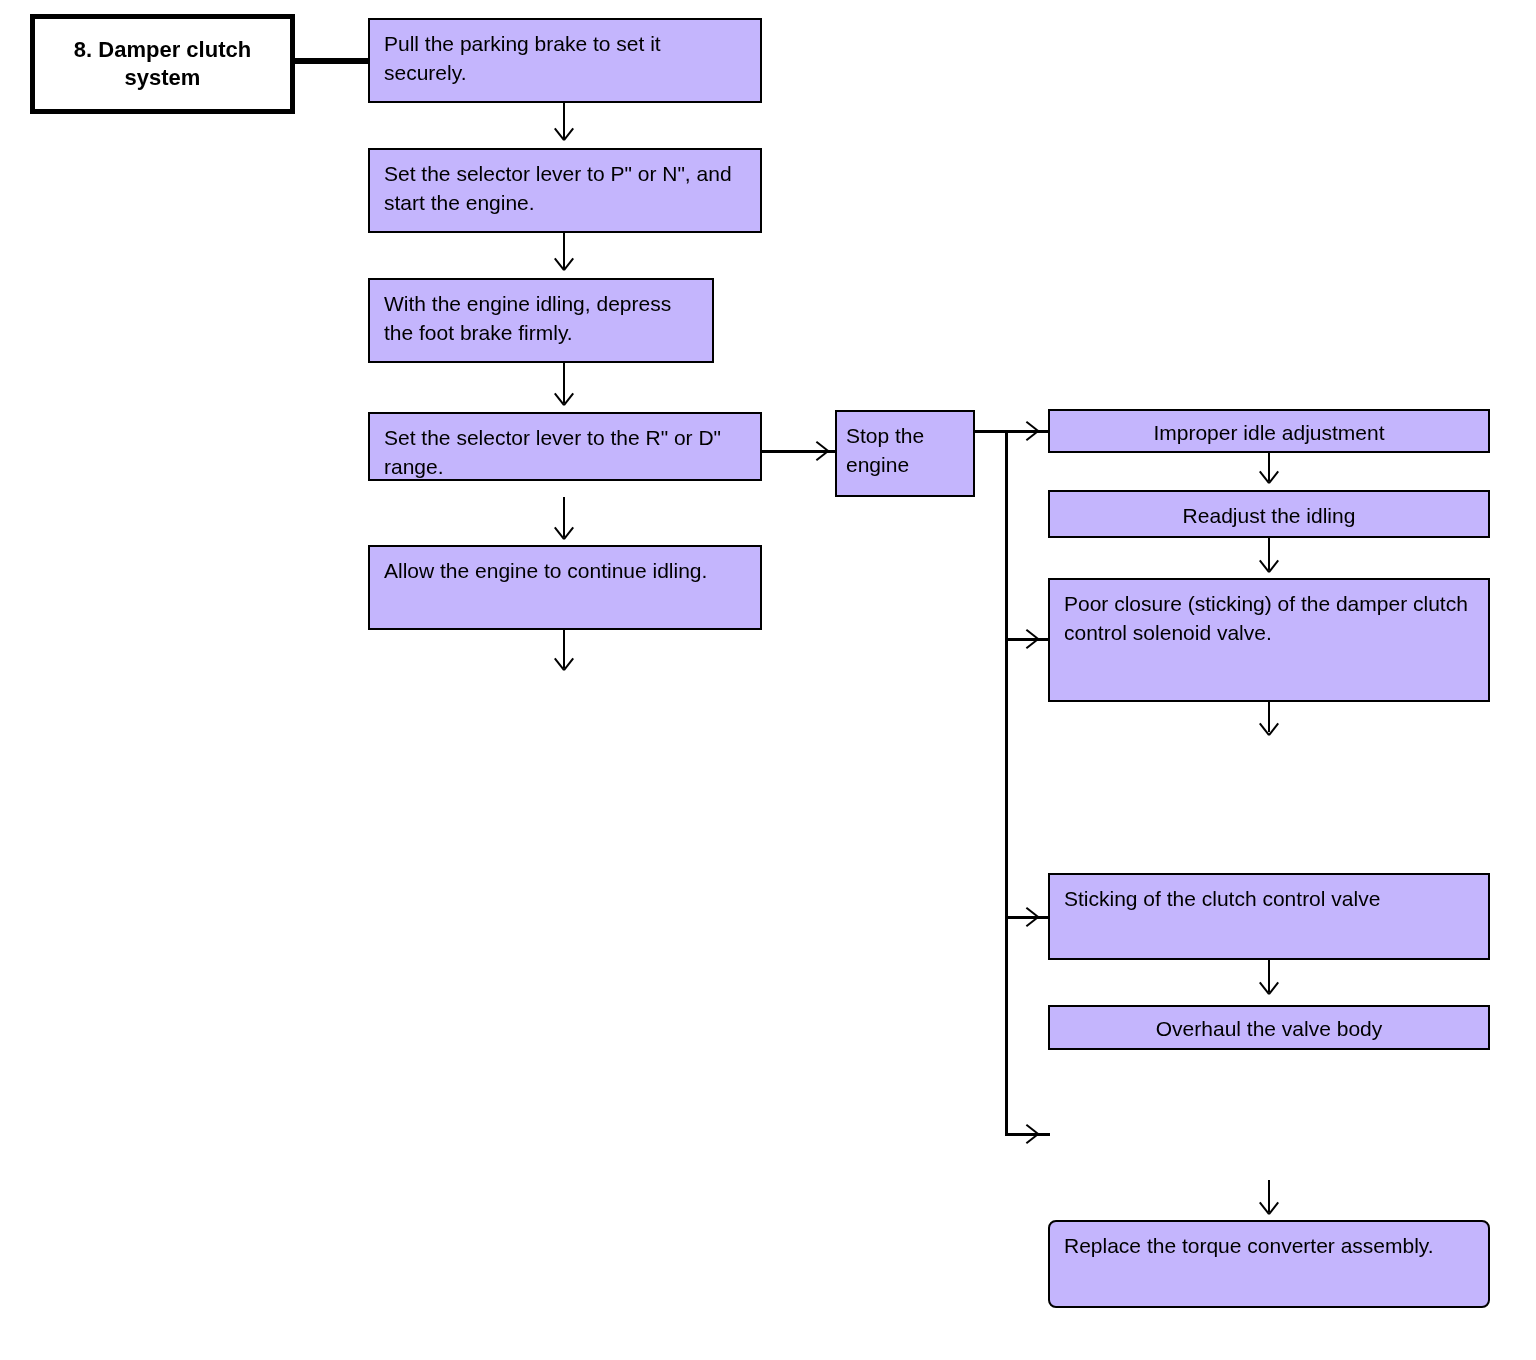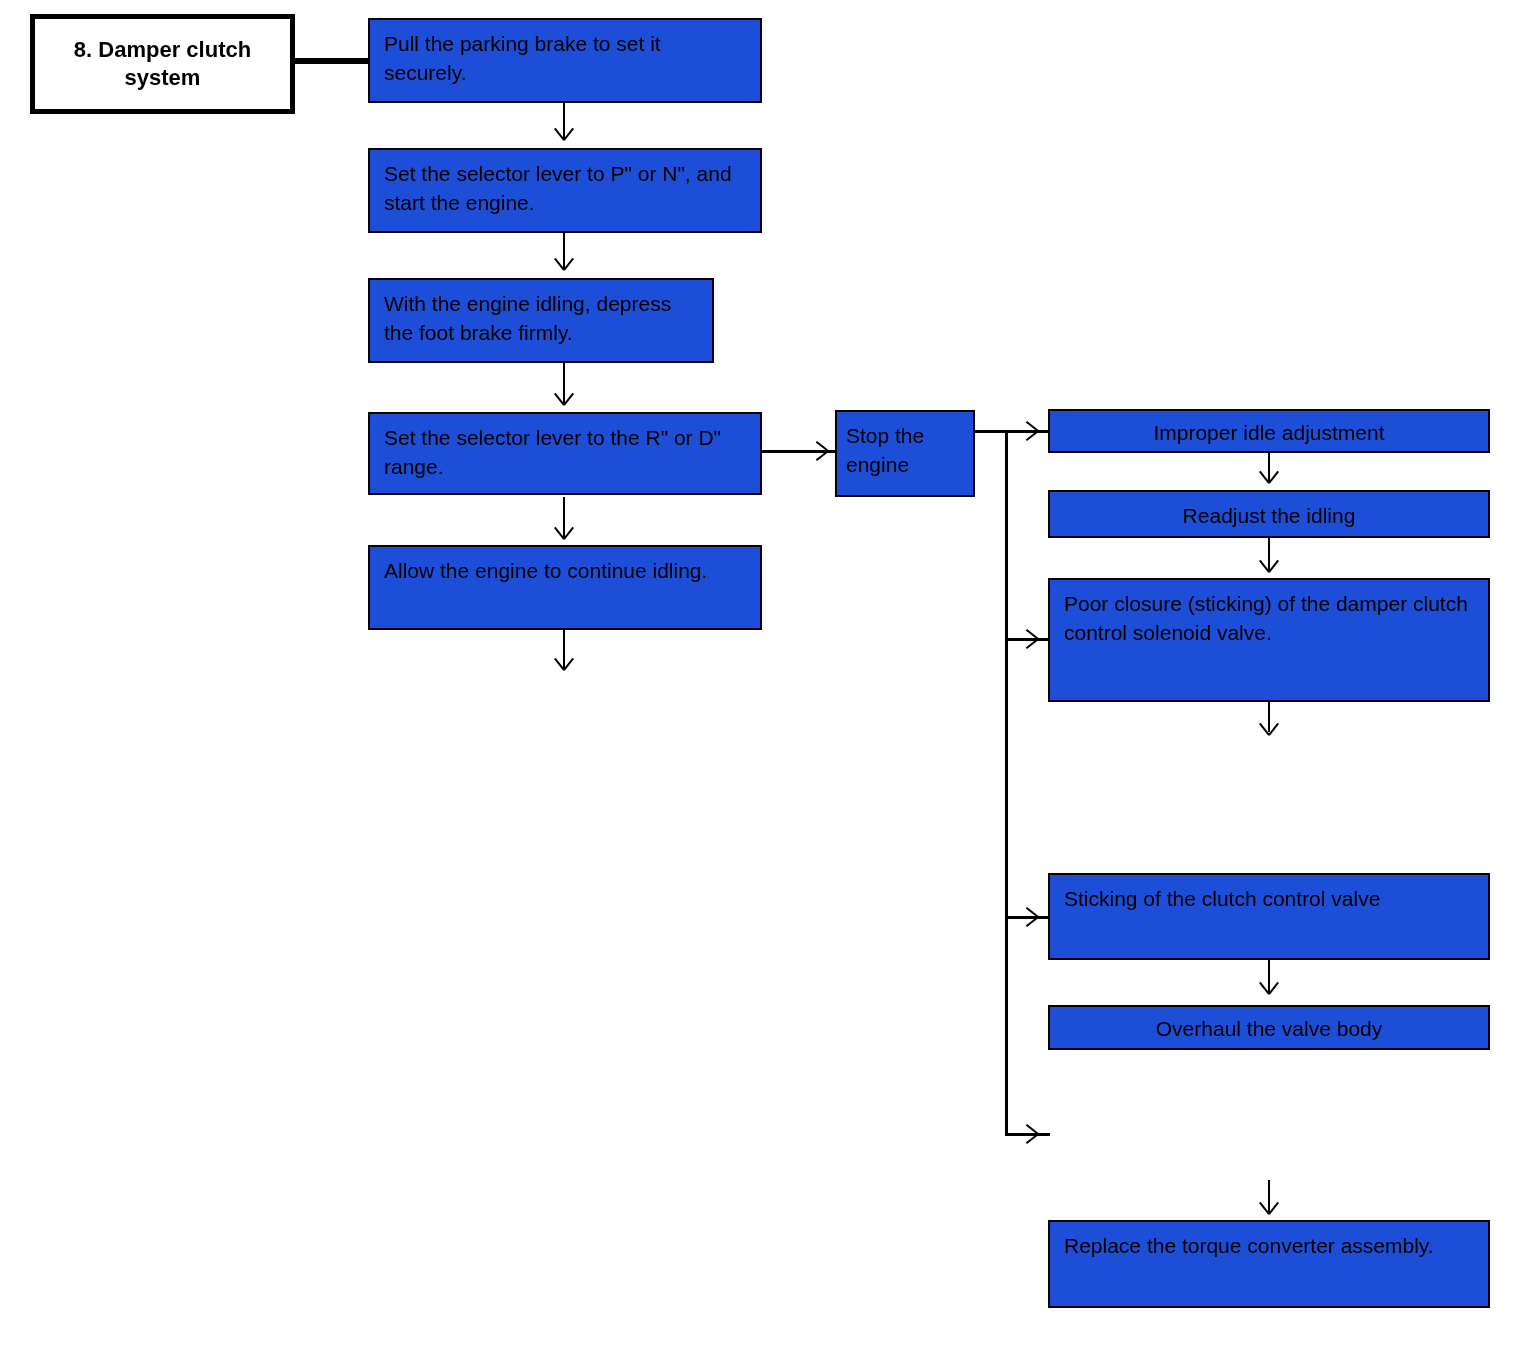--- a/index.html
+++ b/index.html
@@ -1,19 +1,19 @@
 <!DOCTYPE html>
 <html><head>
 <meta charset="utf-8">
 <style>
   html,body{margin:0;padding:0;background:#fff;}
   #page{position:relative;width:1536px;height:1360px;background:#ffffff;
         font-family:"Liberation Sans","DejaVu Sans",sans-serif;color:#000;
         overflow:hidden;}
-  .box{position:absolute;box-sizing:border-box;background:#1d4ed8;border:2px solid #000;
+  .box{position:absolute;box-sizing:border-box;background:#c4b5fd;border:2px solid #000;
        display:flex;}
   .box .txt{display:block;width:100%;font-size:21px;line-height:29px;color:#000;}
   .pad{padding:9px 12px 0 14px;}
   .left-al{text-align:left;}
   .ctr{text-align:center;}
   .just{text-align:justify;text-align-last:left;}
   .title-box{position:absolute;box-sizing:border-box;border:5px solid #000;background:#fff;
        display:flex;align-items:center;justify-content:center;}
   .title-box .txt{font-weight:bold;font-size:22px;line-height:28px;text-align:center;}
   .ln{position:absolute;background:#000;}
@@ -54,21 +54,21 @@
   </div>
   <div class="ln vln" style="left:563px;top:233px;width:2px;height:36px;"></div>
   <div class="arrow-d" style="left:553px;top:259px;"></div>
 
   <div class="box" style="left:368px;top:278px;width:346px;height:85px;">
     <span class="txt pad left-al">With the engine idling, depress the foot brake firmly.</span>
   </div>
   <div class="ln vln" style="left:563px;top:363px;width:2px;height:40px;"></div>
   <div class="arrow-d" style="left:553px;top:394px;"></div>
 
-  <div class="box" style="left:368px;top:412px;width:394px;height:83px;">
+  <div class="box" style="left:368px;top:412px;width:394px;height:69px;">
     <span class="txt pad left-al">Set the selector lever to the R" or D" range.</span>
   </div>
   <div class="ln vln" style="left:563px;top:497px;width:2px;height:40px;"></div>
   <div class="arrow-d" style="left:553px;top:528px;"></div>
 
   <div class="box" style="left:368px;top:545px;width:394px;height:85px;">
     <span class="txt pad left-al">Allow the engine to continue idling.</span>
   </div>
   <div class="ln vln" style="left:563px;top:630px;width:2px;height:38px;"></div>
   <div class="arrow-d" style="left:553px;top:659px;"></div>
@@ -121,17 +121,17 @@
   <div class="box" style="left:1048px;top:1005px;width:442px;height:45px;">
     <span class="txt ctr" style="padding-top:7px;">Overhaul the valve body</span>
   </div>
 
   <div class="ln hln" style="left:1005px;top:1133px;width:45px;height:3px;"></div>
   <div class="arrow-r" style="left:1027px;top:1123px;"></div>
 
   <div class="ln vln" style="left:1268px;top:1180px;width:2px;height:32px;"></div>
   <div class="arrow-d" style="left:1258px;top:1203px;"></div>
 
-  <div class="box" style="left:1048px;top:1220px;width:442px;height:88px;">
+  <div class="box" style="left:1048px;top:1220px;width:442px;height:88px;border-radius:8px;">
     <span class="txt pad left-al">Replace the torque converter assembly.</span>
   </div>
 
 </div>
 
 </body></html>

